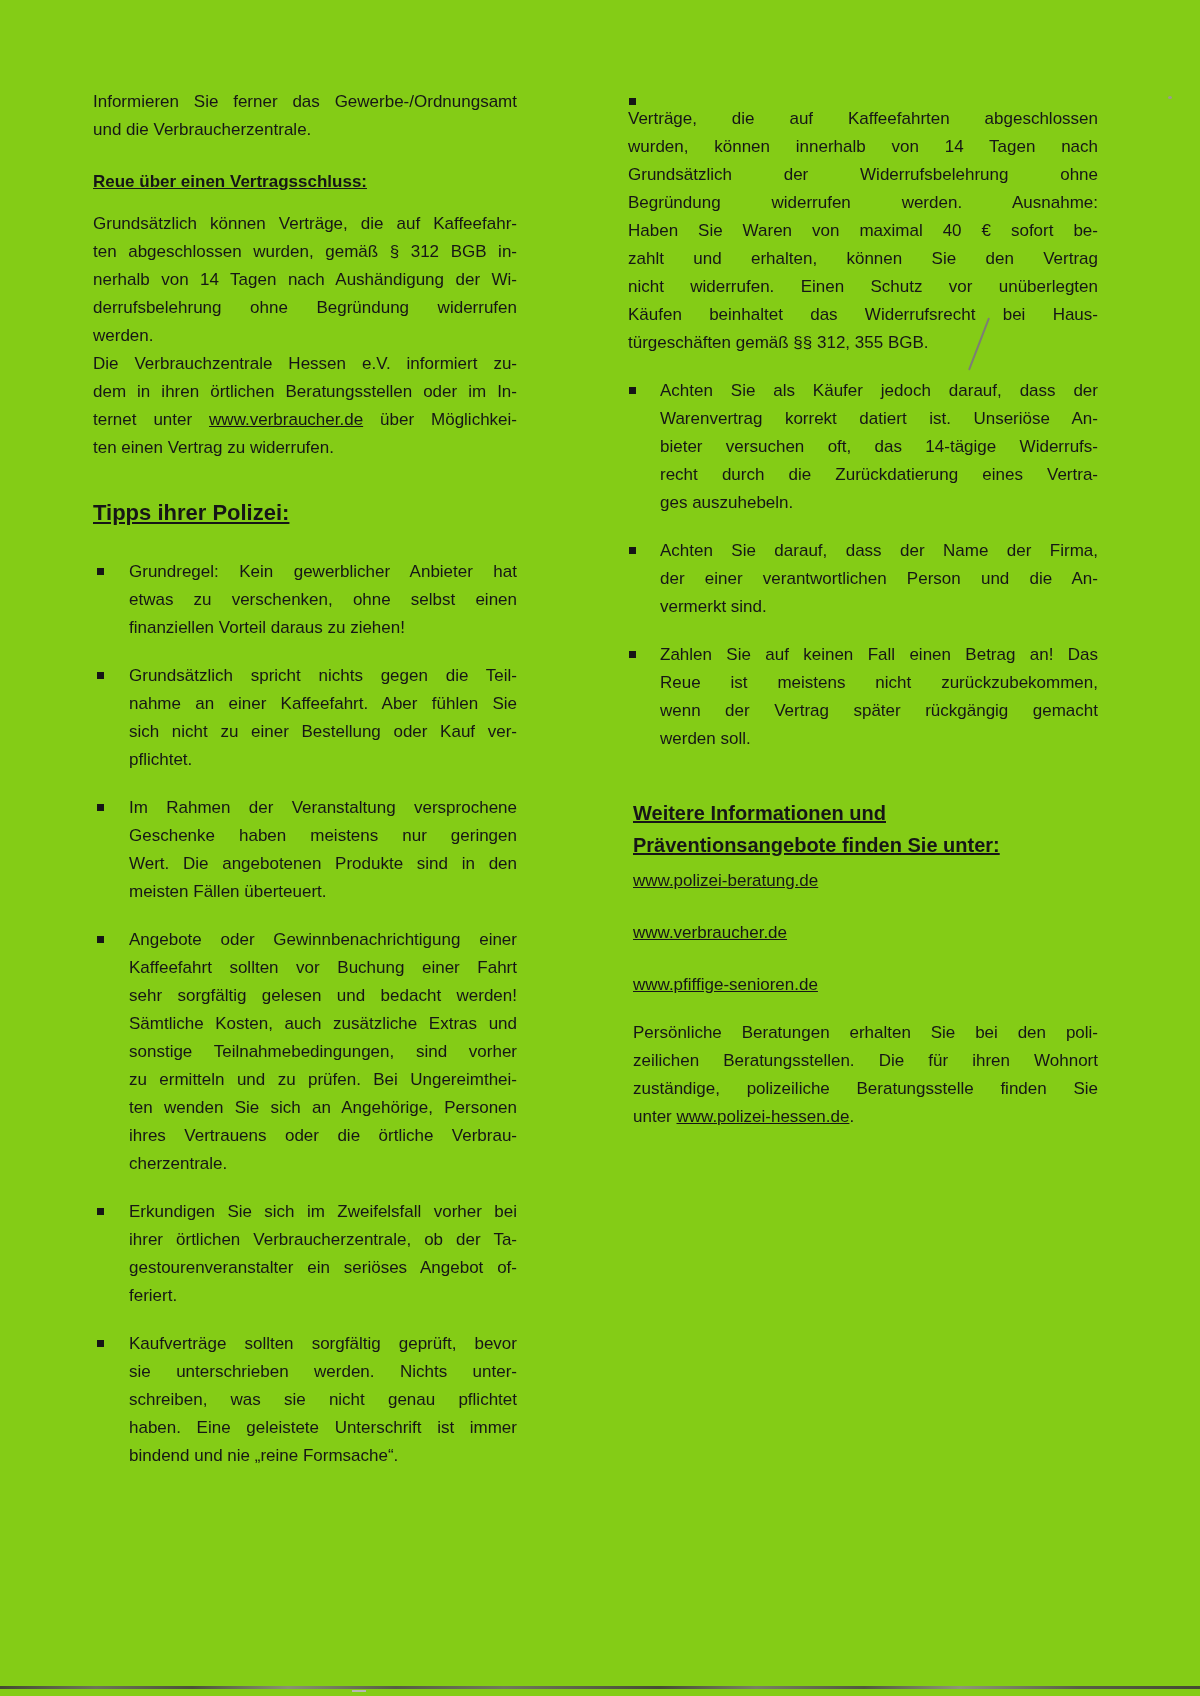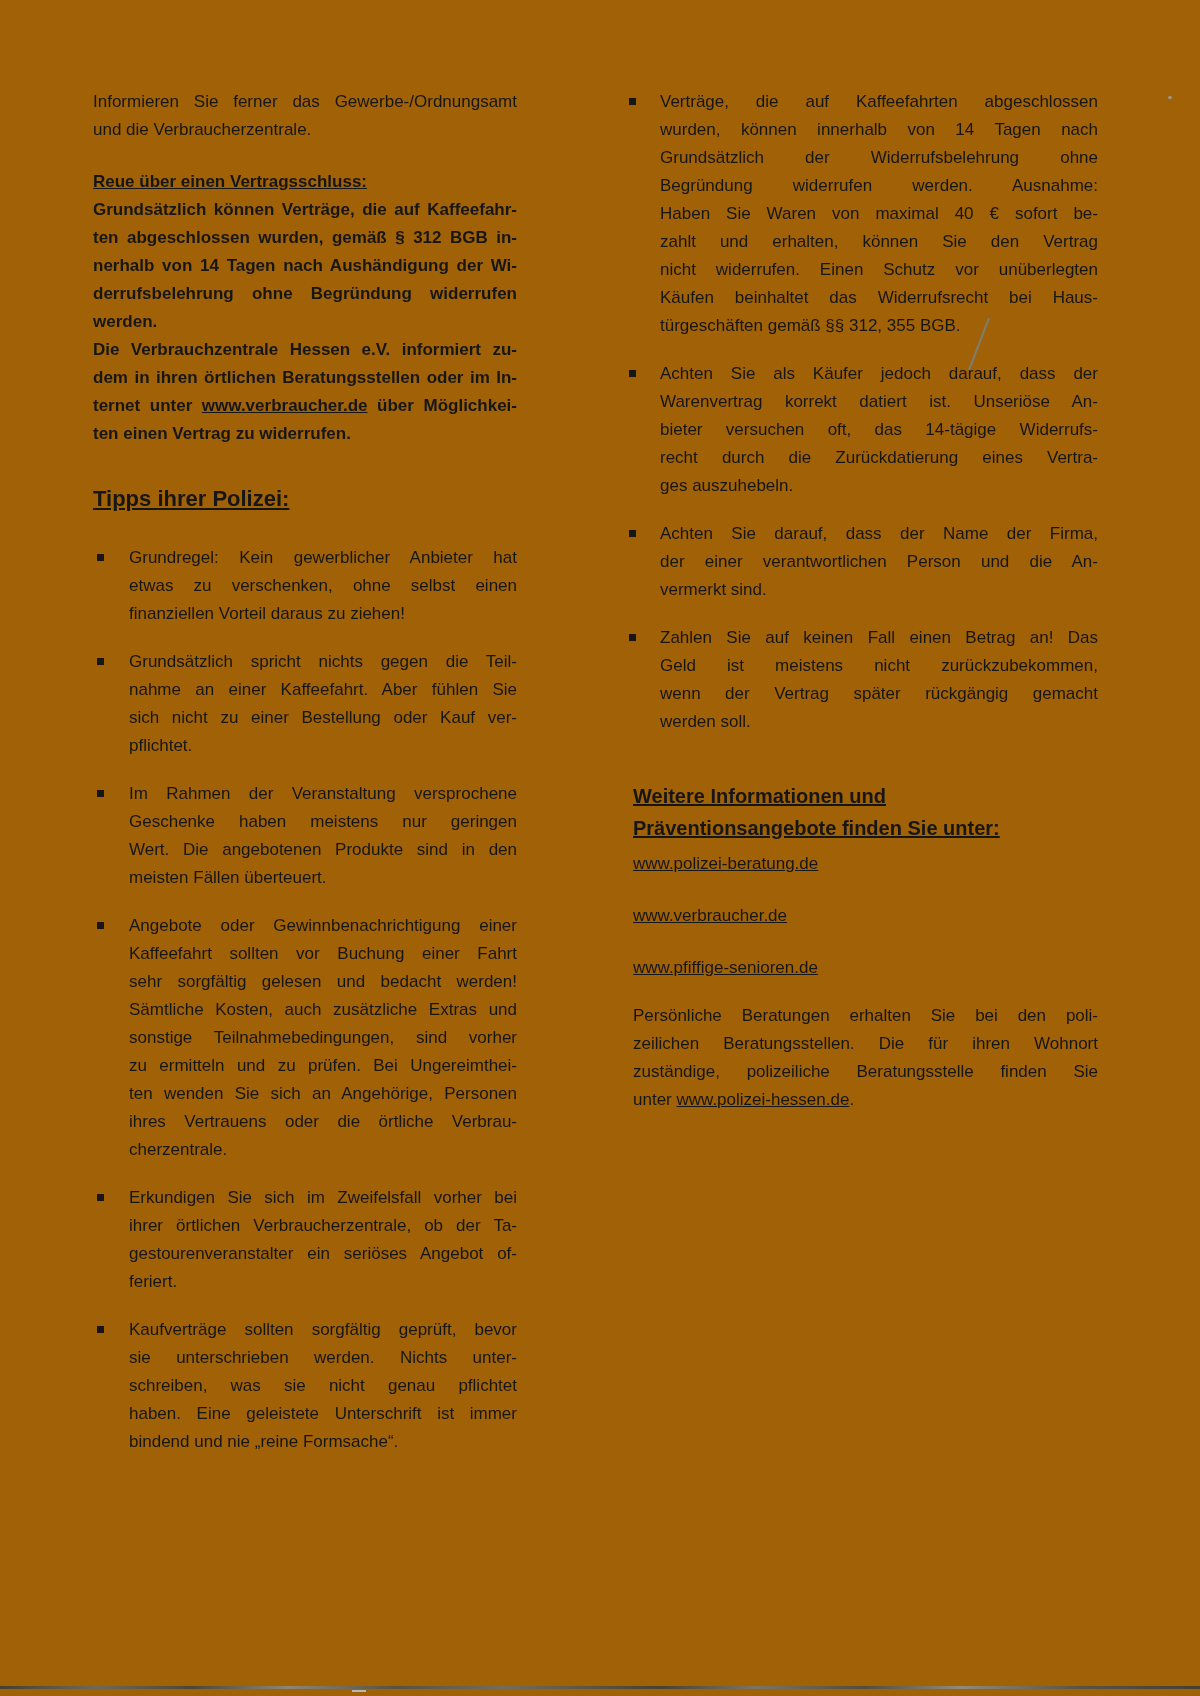--- a/index.html
+++ b/index.html
@@ -1,17 +1,17 @@
 <!DOCTYPE html>
 <html><head>
 <meta charset="utf-8">
 <style>
   html,body{margin:0;padding:0;background:#e8e8e8;}
   .page{
-    position:relative;width:1200px;height:1696px;background:#a16207;
+    position:relative;width:1200px;height:1696px;background:#84cc16;
     font-family:"Liberation Sans","DejaVu Sans",sans-serif;
     color:#161616;overflow:hidden;
   }
   .col{position:absolute;top:88px;}
   .col-left{left:93px;width:424px;}
   .col-right{left:628px;width:470px;}
   .para{font-size:17px;line-height:28px;}
   .jline{text-align:justify;text-align-last:justify;}
   .jline:last-child{text-align-last:left;}
   .u{text-decoration:underline;}
@@ -23,30 +23,30 @@
     font-size:22px;line-height:30px;font-weight:bold;
     text-decoration:underline;margin-top:36px;
   }
   .info-heading{
     font-size:20px;line-height:32px;font-weight:bold;margin-top:44px;
     margin-left:5px;
   }
   .info-heading .jline{text-align:left;text-align-last:left;text-decoration:underline;}
   .bullet{display:flex;margin-top:20px;}
   .bullet.first{margin-top:30px;}
-  .col-right .bullet.first{margin-top:0;}
+  .col-right .bullet.first{margin-top:0;flex-direction:column;}
   .bullet-marker{
     flex:0 0 auto;width:7px;height:7px;background:#161616;
     margin-top:10px;
   }
   .col-left .bullet-marker{margin-left:4px;margin-right:25px;}
   .col-right .bullet-marker{margin-left:1px;margin-right:24px;}
   .bullet-text{flex:1 1 auto;}
   .intro{margin-top:0;}
-  .regret-para{margin-top:0;font-weight:bold;}
+  .regret-para{margin-top:14px;}
   .link-line{
     font-size:17px;line-height:28px;margin-top:24px;margin-left:5px;
     text-decoration:underline;
   }
   .link-line.first{margin-top:6px;}
   .closing{margin-top:20px;margin-left:5px;}
   
   .bottom-edge{
     position:absolute;left:0;right:0;top:1686px;height:3px;
     background:linear-gradient(to right,
@@ -183,21 +183,21 @@
       <div class="para bullet-text">
           <div class="jline">Achten Sie darauf, dass der Name der Firma,</div>
           <div class="jline">der einer verantwortlichen Person und die An-</div>
           <div class="jline">vermerkt sind.</div>
         </div>
     </div>
     <div class="bullet">
       <div class="bullet-marker"></div>
       <div class="para bullet-text">
           <div class="jline">Zahlen Sie auf keinen Fall einen Betrag an! Das</div>
-          <div class="jline">Geld ist meistens nicht zurückzubekommen,</div>
+          <div class="jline">Reue ist meistens nicht zurückzubekommen,</div>
           <div class="jline">wenn der Vertrag später rückgängig gemacht</div>
           <div class="jline">werden soll.</div>
         </div>
     </div>
 
     <div class="info-heading">
         <div class="jline">Weitere Informationen und</div>
         <div class="jline">Präventionsangebote finden Sie unter:</div>
       </div>
 

